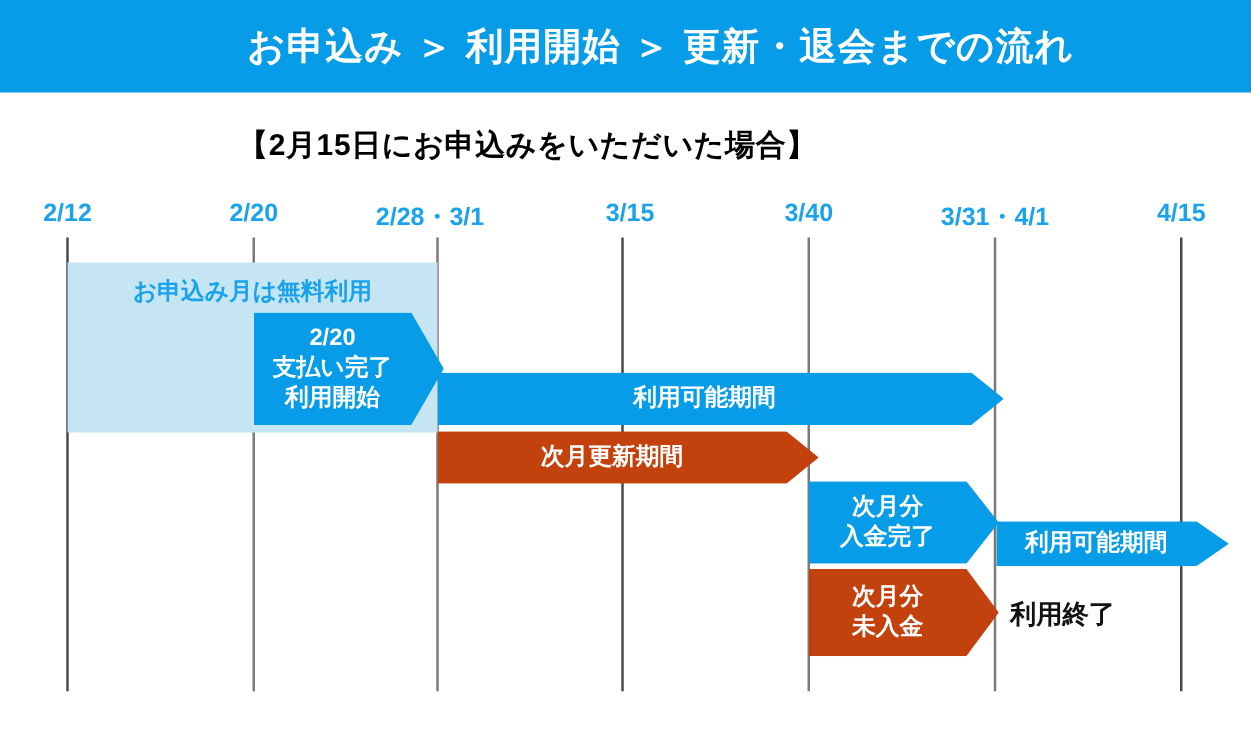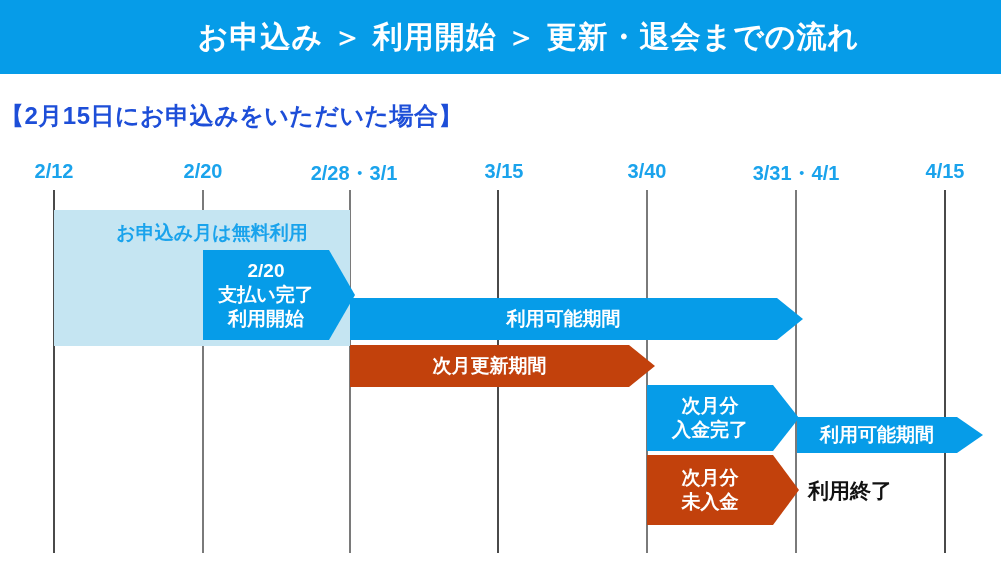--- a/index.html
+++ b/index.html
@@ -35,21 +35,22 @@
     letter-spacing: 1px;
     white-space: nowrap;
   }
 
   
   #subtitle {
     position: absolute;
     left: 0;
     top: 100px;
     width: 844px;
-    color: #1d4ed8;
+    text-align: center;
+    color: #000000;
     font-size: 24px;
     font-weight: bold;
     letter-spacing: 0.5px;
   }
 
   
   #timeline {
     position: absolute;
     left: 0;
     top: 0;
@@ -124,36 +125,36 @@
 <div id="header-bar">
   <div id="header-title">お申込み ＞ 利用開始 ＞ 更新・退会までの流れ</div>
 </div>
 
 <div id="subtitle">【2月15日にお申込みをいただいた場合】</div>
 
 <div id="timeline">
 
   <div class="axis-label" style="left:54px">2/12</div>
   <div class="axis-label" style="left:203px">2/20</div>
-  <div class="axis-label" style="left:354px">2/28・3/1</div>
+  <div class="axis-label" style="left:344px">2/28・3/1</div>
   <div class="axis-label" style="left:504px">3/15</div>
   <div class="axis-label" style="left:647px">3/40</div>
   <div class="axis-label" style="left:796px">3/31・4/1</div>
   <div class="axis-label" style="left:945px">4/15</div>
 
   <div class="gridline" style="left:53px"></div>
   <div class="gridline soft" style="left:202px"></div>
   <div class="gridline soft" style="left:349px"></div>
   <div class="gridline" style="left:497px"></div>
   <div class="gridline soft" style="left:646px"></div>
   <div class="gridline soft" style="left:795px"></div>
   <div class="gridline" style="left:944px"></div>
 
   <div class="band" style="left:54px; top:210px; width:296px; height:136px;"></div>
-  <div class="band-label" style="left:64px; top:220px; width:296px;">お申込み月は無料利用</div>
+  <div class="band-label" style="left:54px; top:220px; width:296px;">お申込み月は無料利用</div>
 
   <div class="arrow blue tip" style="left:203px; top:250px; width:152px; height:90px;">
     <span class="arrow-text">2/20
 支払い完了
 利用開始</span>
   </div>
 
   <div class="arrow blue tip" style="left:350px; top:298px; width:453px; height:42px;">
     <span class="arrow-text">利用可能期間</span>
   </div>

